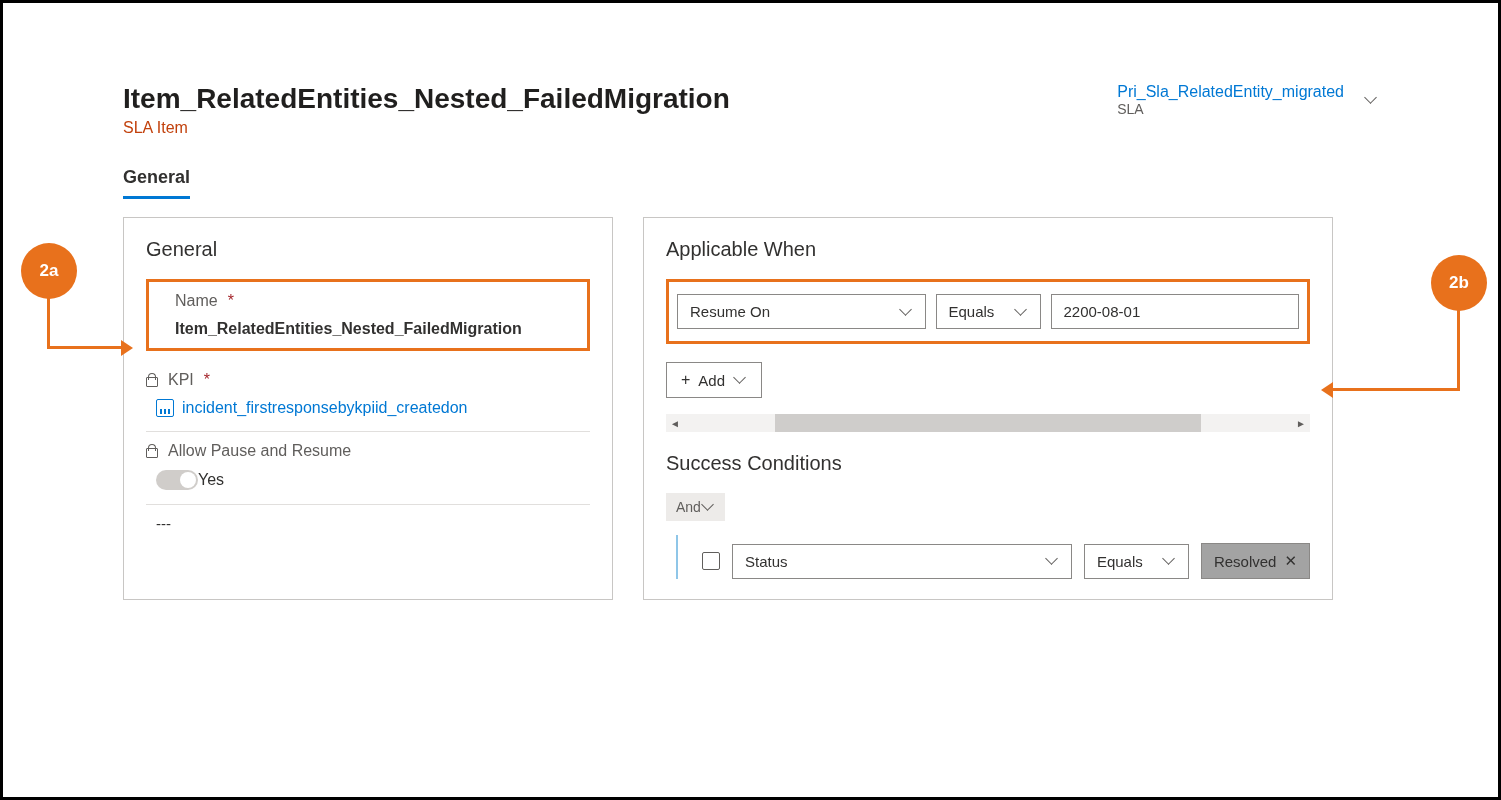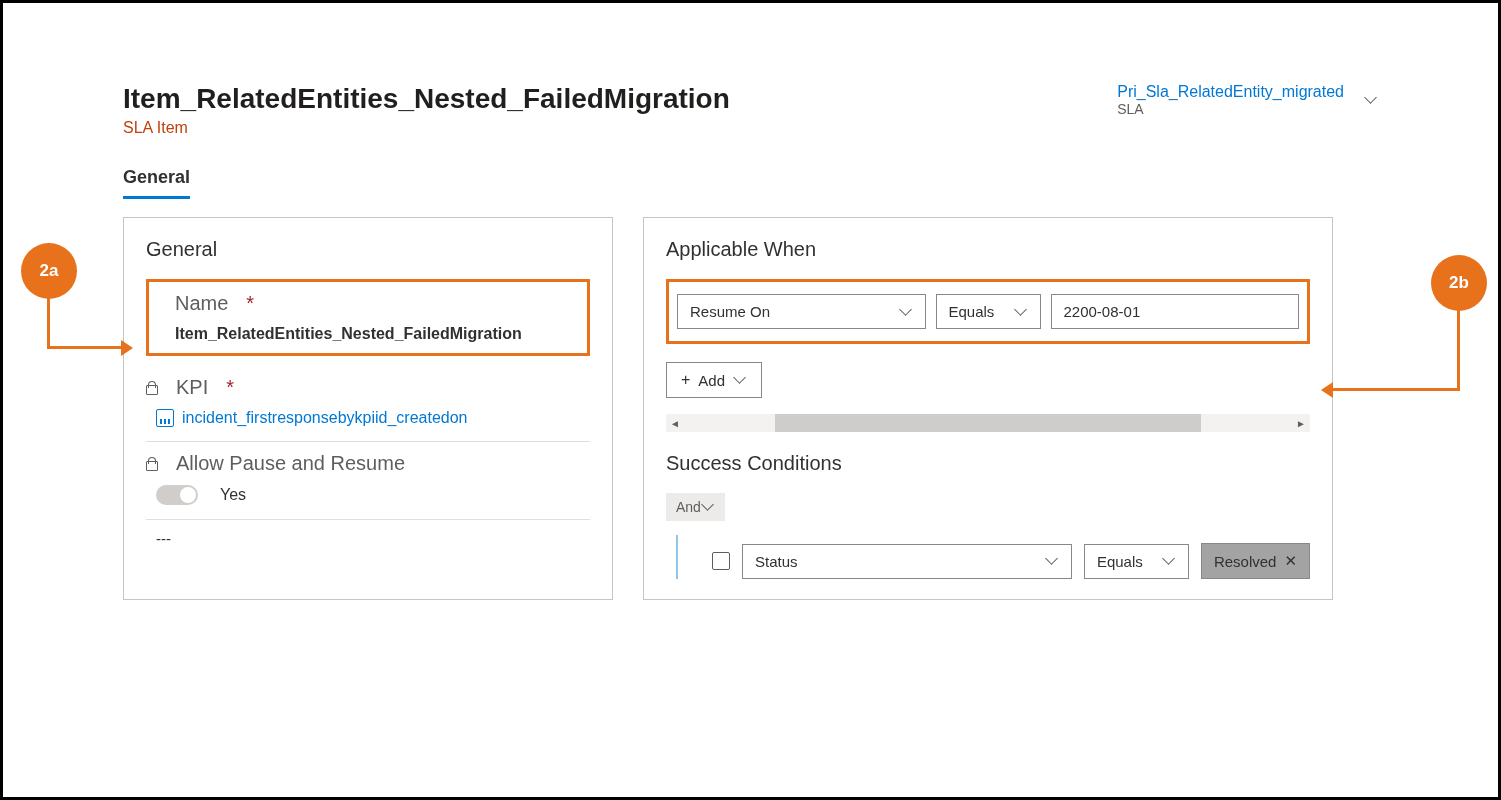--- a/index.html
+++ b/index.html
@@ -50,21 +50,21 @@
   .panel {
     border: 1px solid #c8c6c4;
     padding: 20px 22px;
     background: #fff;
   }
   .panel-left { width: 490px; }
   .panel-right { width: 690px; }
   .panel-title { font-size: 20px; font-weight: 400; margin-bottom: 18px; color: #323130; }
   .field { border-bottom: 1px solid #e1dfdd; padding: 10px 0 14px 0; }
   .field:last-child { border-bottom: none; }
-  .field-label { font-size: 20px; color: #605e5c; margin-bottom: 10px; display: flex; align-items: center; gap: 18px; }
+  .field-label { font-size: 16px; color: #605e5c; margin-bottom: 10px; display: flex; align-items: center; gap: 10px; }
   .field-value { font-size: 16px; color: #323130; font-weight: 600; padding-left: 10px; }
   .required { color: #a4262c; }
   .lock-icon {
     width: 12px; height: 14px;
     display: inline-block;
     position: relative;
   }
   .lock-icon::before {
     content: '';
     position: absolute;
@@ -91,21 +91,21 @@
     display: inline-block;
   }
   .kpi-icon::before {
     content: '';
     position: absolute;
     left: 3px; bottom: 2px;
     width: 2px; height: 5px; background: #0078d4;
     box-shadow: 4px 0 0 #0078d4, 8px 0 0 #0078d4;
   }
   .toggle {
-    display: flex; align-items: center; gap: 22px; padding-left: 10px;
+    display: flex; align-items: center; gap: 0; padding-left: 10px;
   }
   .toggle-track {
     width: 42px; height: 20px;
     background: #d0cdca;
     border-radius: 10px;
     position: relative;
   }
   .toggle-thumb {
     width: 16px; height: 16px;
     background: #fff;
@@ -169,21 +169,21 @@
   .panel-section { margin-top: 20px; }
   .and-chip {
     background: #edebe9;
     padding: 6px 10px;
     display: inline-flex;
     align-items: center;
     font-size: 14px;
     color: #605e5c;
     margin-bottom: 14px;
   }
-  .tree { display: flex; align-items: center; gap: 12px; padding-left: 10px; border-left: 2px solid #8fc6e8; margin-left: 10px; padding-top: 8px;}
+  .tree { display: flex; align-items: center; gap: 12px; border-left: 2px solid #8fc6e8; margin-left: 10px; padding-top: 8px;}
   .checkbox {
     width: 18px; height: 18px;
     border: 1.5px solid #605e5c;
     border-radius: 2px;
     margin-left: 24px;
   }
   .tag-box {
     border: 1px solid #8a8886;
     background: #a3a3a3;
     padding: 8px 12px;

